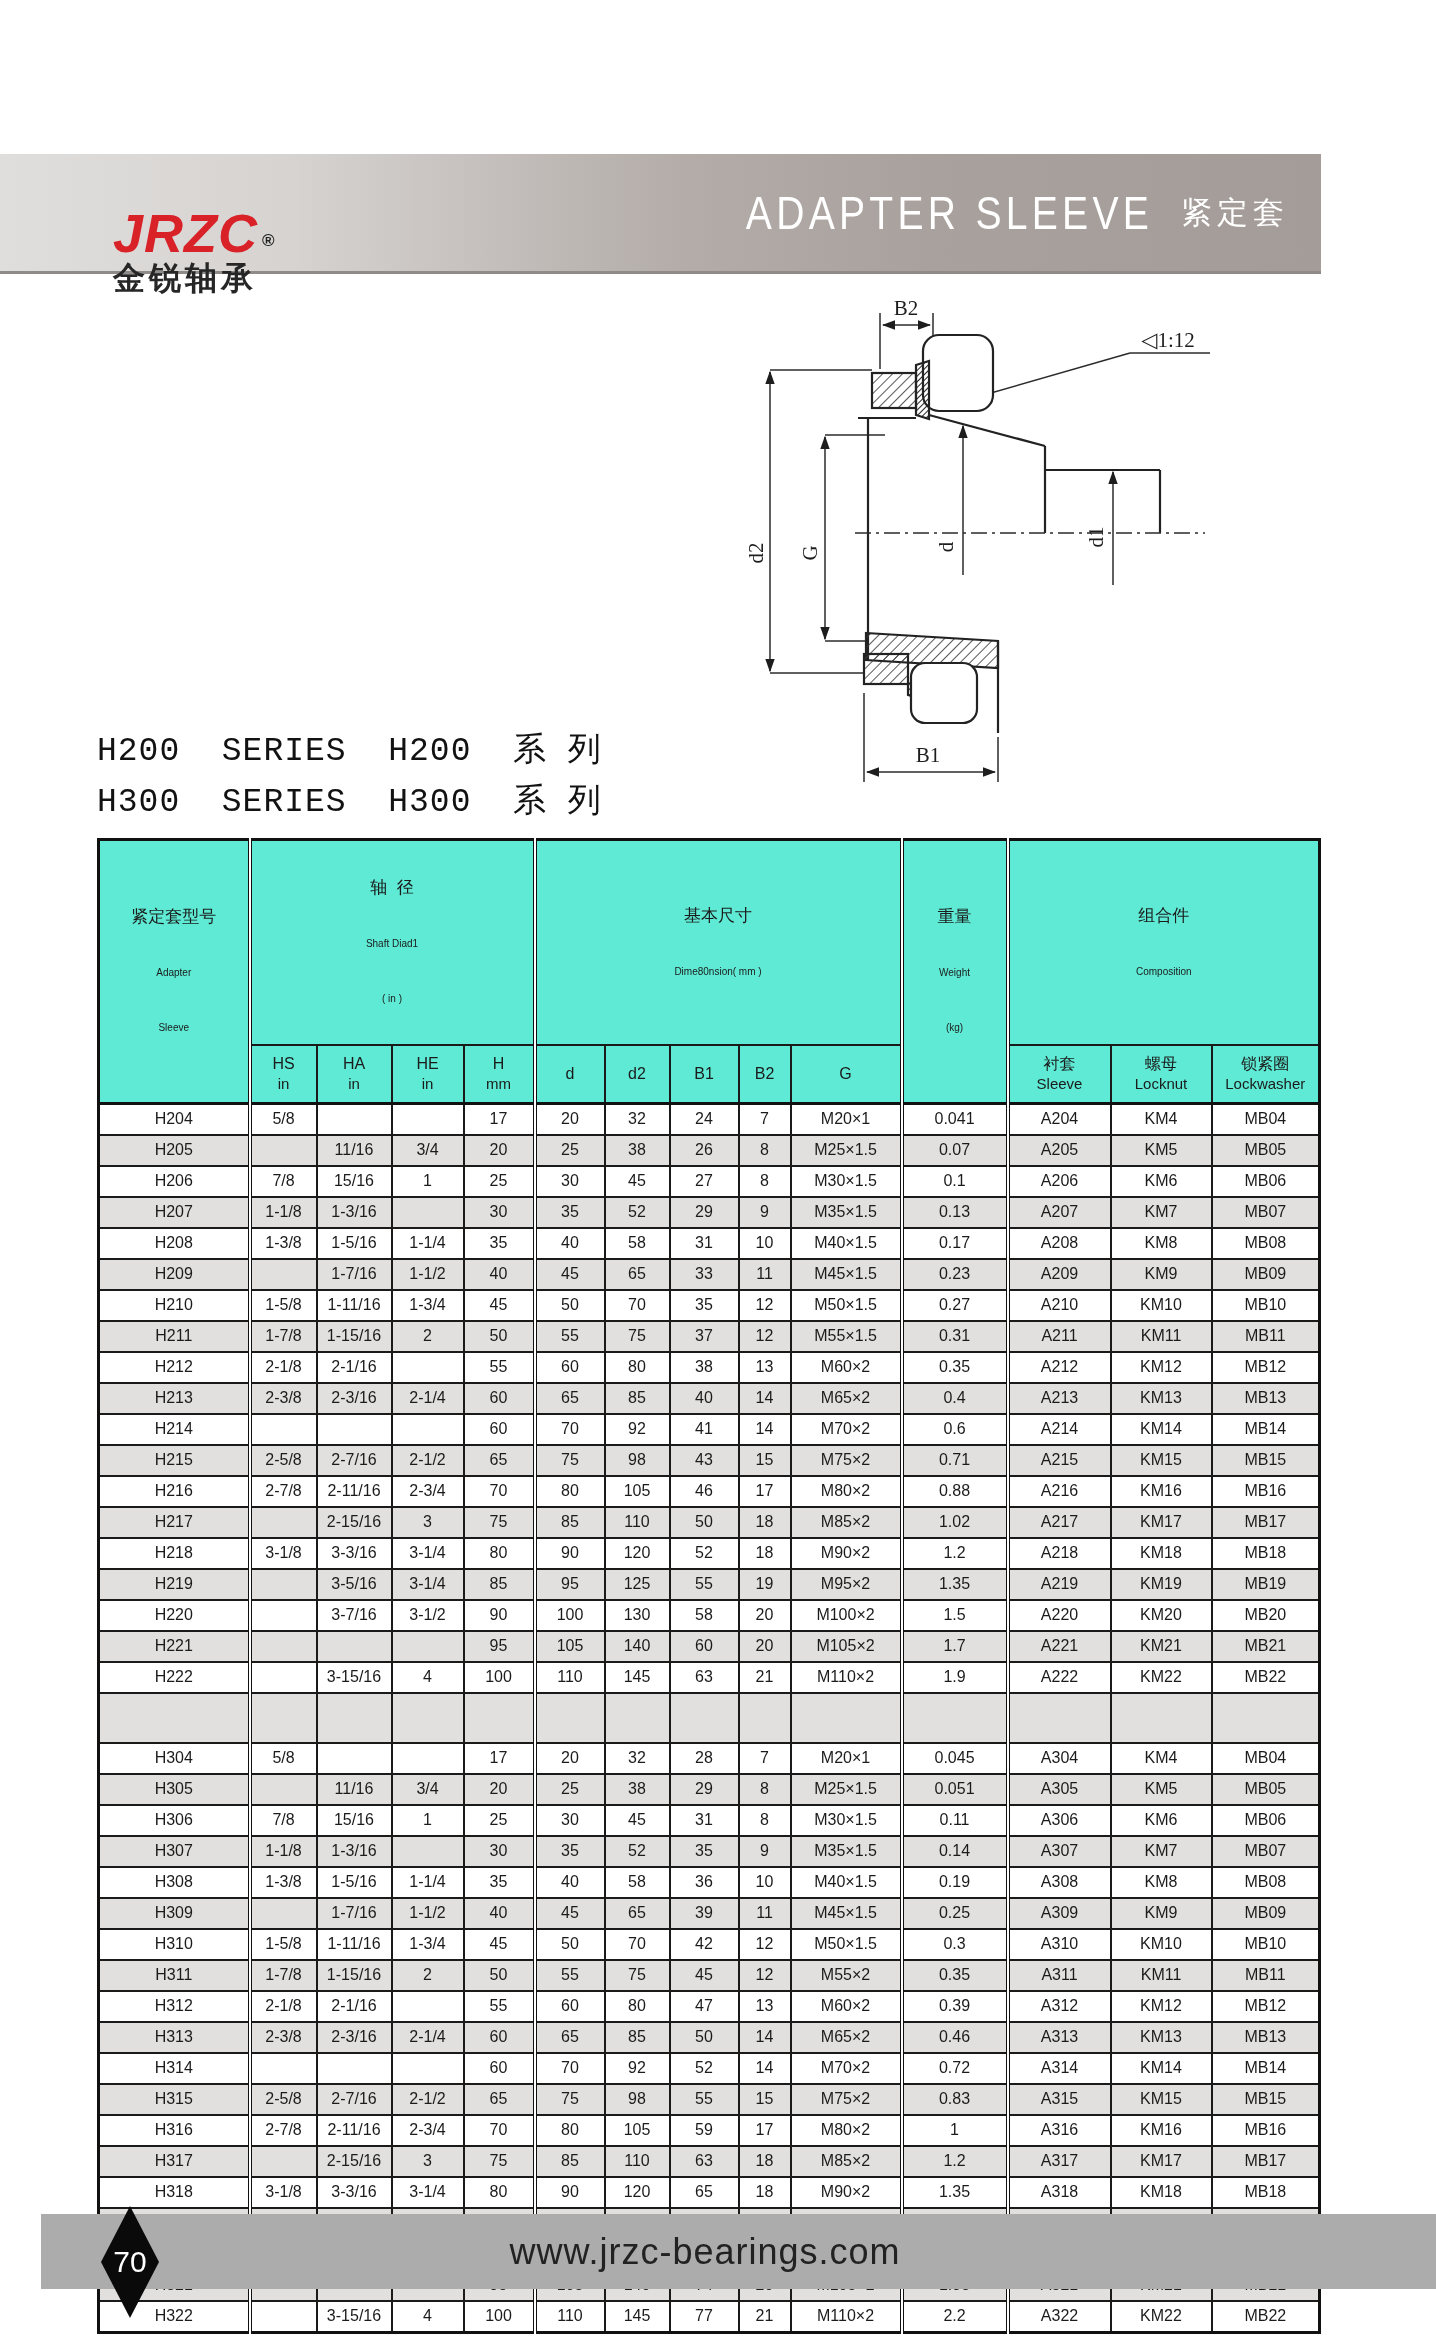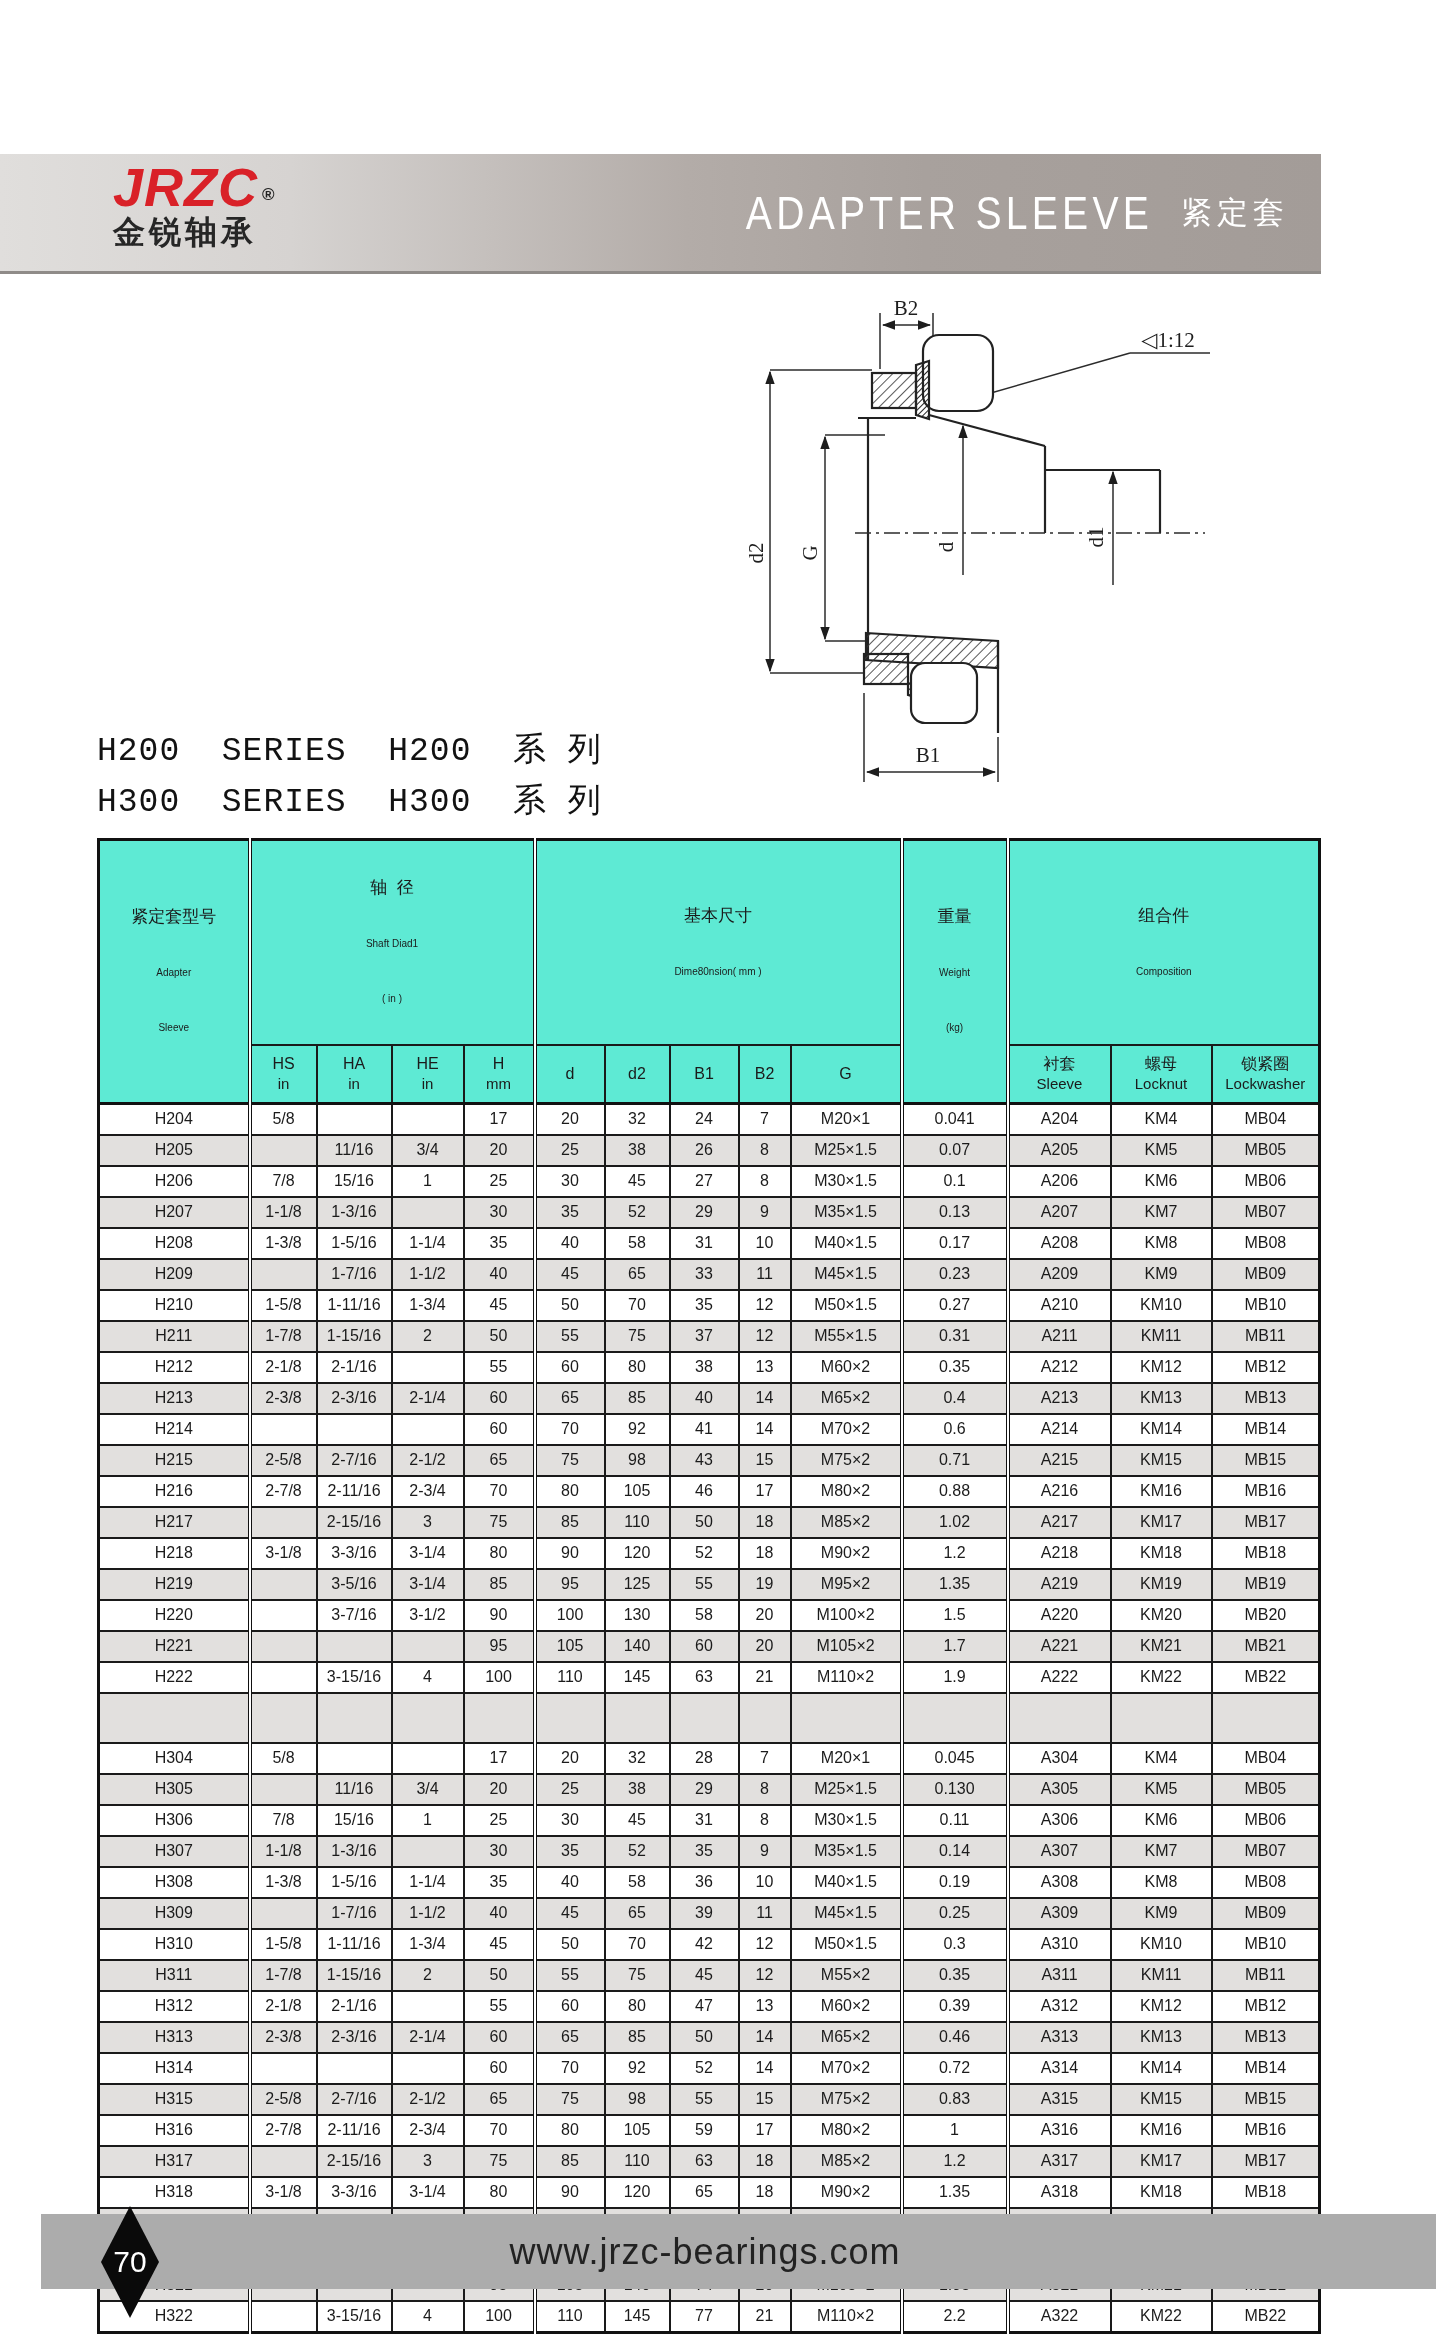--- a/index.html
+++ b/index.html
@@ -4,21 +4,21 @@
 <style>
   html,body{margin:0;padding:0;background:#fff;}
   .page{position:relative;width:1436px;height:2339px;background:#fff;overflow:hidden;
         font-family:"Liberation Sans",sans-serif;}
 
   
   .band{position:absolute;left:0;top:154px;width:1321px;height:117px;
         background:linear-gradient(90deg,#e0deDC 0%,#d6d3d1 22%,#b3aca8 52%,#a8a19d 70%,#a39c98 100%);
         border-bottom:3px solid #8f8b88;}
   .logo{position:absolute;left:113px;top:6px;line-height:1;}
-  .logo-en{font-style:italic;font-weight:bold;font-size:54px;color:#d92128;letter-spacing:1px;}
+  .logo-en{font-style:italic;font-weight:bold;font-size:54px;color:#d92128;letter-spacing:1px;margin-top:46px;}
   .logo-reg{font-style:normal;font-weight:bold;font-size:17px;color:#222;vertical-align:6px;margin-left:4px;}
   .logo-cn{font-weight:bold;font-size:32px;color:#262626;letter-spacing:4px;margin-top:2px;}
   .band-title{position:absolute;right:32px;top:0;height:100%;display:flex;align-items:center;gap:28px;}
   .title-en{display:inline-block;font-size:46px;color:#fff;letter-spacing:5px;transform:scaleX(.85);transform-origin:right center;white-space:pre;}
   .title-cn{font-size:31px;color:#fff;letter-spacing:5px;white-space:pre;}
 
   
   .drawing{position:absolute;left:555px;top:285px;width:660px;height:530px;}
   .drawing svg{width:100%;height:100%;}
   .dwg-label{font-family:"Liberation Serif",serif;font-size:21px;fill:#1d1d1d;}
@@ -546,21 +546,21 @@
           <td class="c0">H305</td>
           <td class="c1 gb"></td>
           <td class="c2">11/16</td>
           <td class="c3">3/4</td>
           <td class="c4">20</td>
           <td class="c5 gb">25</td>
           <td class="c6">38</td>
           <td class="c7">29</td>
           <td class="c8">8</td>
           <td class="c9">M25×1.5</td>
-          <td class="c10 gb">0.130</td>
+          <td class="c10 gb">0.051</td>
           <td class="c11 gb">A305</td>
           <td class="c12">KM5</td>
           <td class="c13">MB05</td>
         </tr>
         <tr>
           <td class="c0">H306</td>
           <td class="c1 gb">7/8</td>
           <td class="c2">15/16</td>
           <td class="c3">1</td>
           <td class="c4">25</td>

